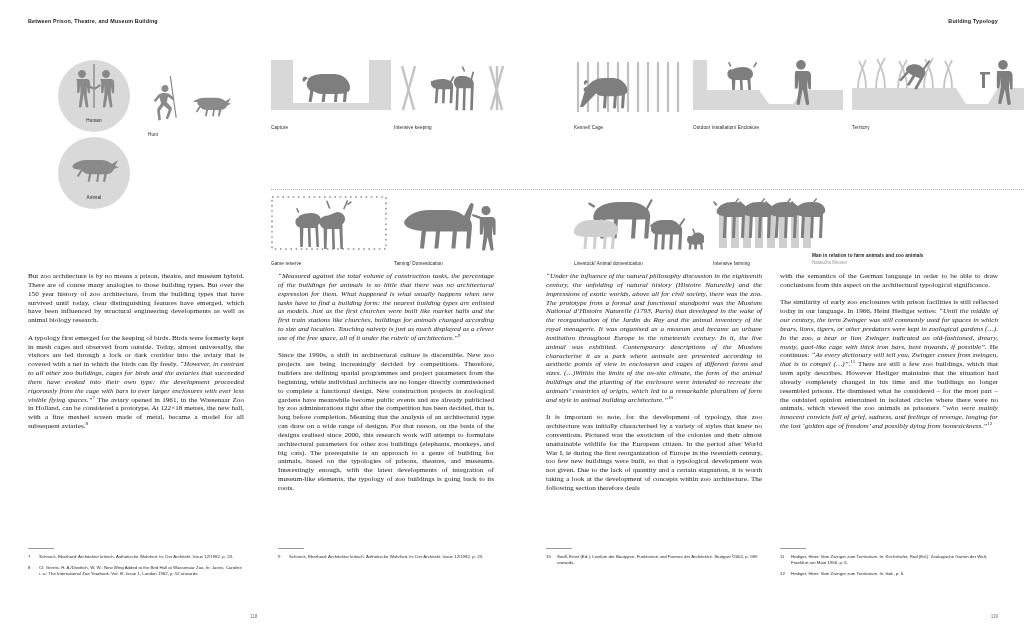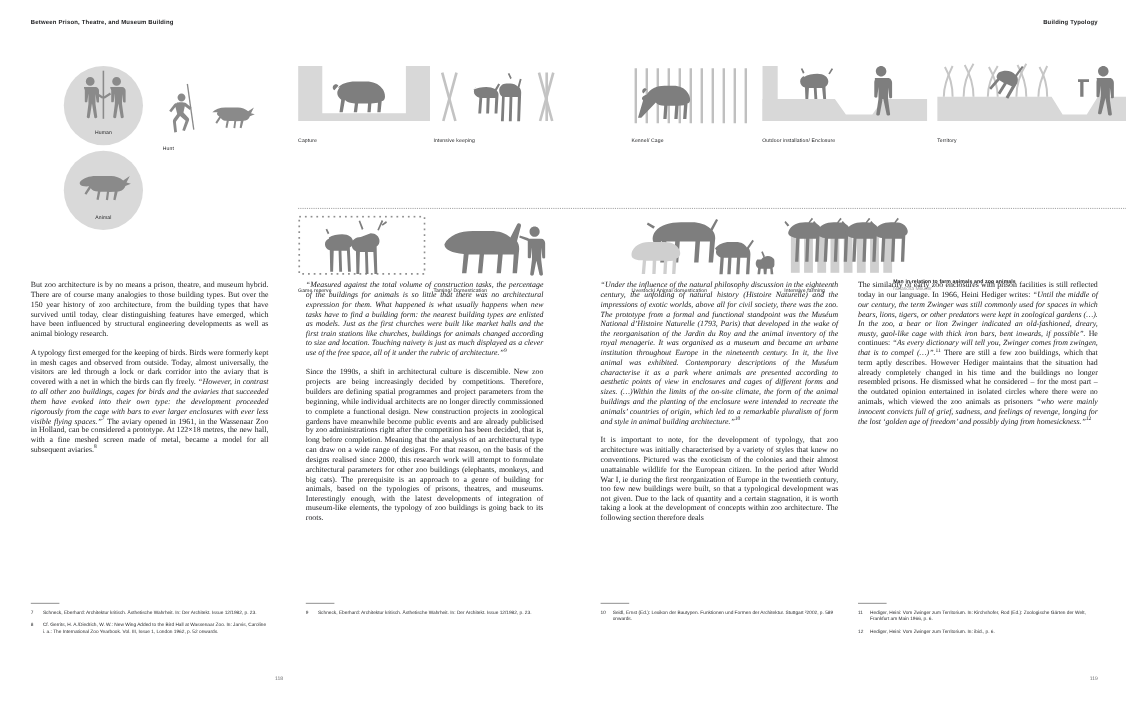--- a/index.html
+++ b/index.html
@@ -46,21 +46,21 @@
   .sil{fill:#8a8a8a;}
   .sil-d{fill:#7e7e7e;}
   .slab{fill:#d8d8d8;}
   .pale{fill:#cfcfcf;}
 
   .cell{position:absolute;}
   .cell .cap{position:static;display:block;margin-top:5px;}
   .cellbox{position:relative;}
 
   
-  .cols{position:absolute;left:28px;top:255px;width:968px;height:282px;}
+  .cols{position:absolute;left:28px;top:272px;width:968px;height:282px;}
   .col{
     position:absolute;top:0;width:216px;height:282px;
     font-size:7.15px;line-height:8.85px;text-align:justify;
     hyphens:auto;-webkit-hyphens:auto;
   }
   .col.c1{left:0;}
   .col.c2{left:250px;}
   .col.c3{left:518px;}
   .col.c4{left:752px;width:218px;}
   .col p{margin:0 0 8.6px 0;}
@@ -295,20 +295,21 @@
       <p><span class="q">“Measured against the total volume of construction tasks, the percentage of the buildings for animals is so little that there was no architectural expression for them. What happened is what usually happens when new tasks have to find a building form: the nearest building types are enlisted as models. Just as the first churches were built like market halls and the first train stations like churches, buildings for animals changed according to size and location. Touching naivety is just as much displayed as a clever use of the free space, all of it under the rubric of architecture.”</span><sup>9</sup></p>
       <p>Since the 1990s, a shift in architectural culture is discernible. New zoo projects are being increasingly decided by competitions. Therefore, builders are defining spatial programmes and project parameters from the beginning, while individual architects are no longer directly commissioned to complete a functional design. New construction projects in zoological gardens have meanwhile become public events and are already publicised by zoo administrations right after the competition has been decided, that is, long before completion. Meaning that the analysis of an architectural type can draw on a wide range of designs. For that reason, on the basis of the designs realised since 2000, this research work will attempt to formulate architectural parameters for other zoo buildings (elephants, monkeys, and big cats). The prerequisite is an approach to a genre of building for animals, based on the typologies of prisons, theatres, and museums. Interestingly enough, with the latest developments of integration of museum-like elements, the typology of zoo buildings is going back to its roots.</p>
     </div>
 
     <div class="col c3">
       <p><span class="q">“Under the influence of the natural philosophy discussion in the eighteenth century, the unfolding of natural history (Histoire Naturelle) and the impressions of exotic worlds, above all for civil society, there was the zoo. The prototype from a formal and functional standpoint was the Muséum National d’Histoire Naturelle (1793, Paris) that developed in the wake of the reorganisation of the Jardin du Roy and the animal inventory of the royal menagerie. It was organised as a museum and became an urbane institution throughout Europe in the nineteenth century. In it, the live animal was exhibited. Contemporary descriptions of the Muséum characterise it as a park where animals are presented according to aesthetic points of view in enclosures and cages of different forms and sizes. (…)Within the limits of the on-site climate, the form of the animal buildings and the planting of the enclosure were intended to recreate the animals’ countries of origin, which led to a remarkable pluralism of form and style in animal building architecture.”</span><sup>10</sup></p>
       <p>It is important to note, for the development of typology, that zoo architecture was initially characterised by a variety of styles that knew no conventions. Pictured was the exoticism of the colonies and their almost unattainable wildlife for the European citizen. In the period after World War I, ie during the first reorganization of Europe in the twentieth century, too few new buildings were built, so that a typological development was not given. Due to the lack of quantity and a certain stagnation, it is worth taking a look at the development of concepts within zoo architecture. The following section therefore deals</p>
     </div>
 
     <div class="col c4">
+      <p>with the semantics of the German language in order to be able to draw conclusions from this aspect on the architectural typological significance.</p>
       <p><span>The similarity of early zoo enclosures with prison facilities is still reflected today in our language. In 1966, Heini Hediger writes: </span><span class="q">“Until the middle of our century, the term Zwinger was still commonly used for spaces in which bears, lions, tigers, or other predators were kept in zoological gardens (…). In the zoo, a bear or lion Zwinger indicated an old-fashioned, dreary, musty, gaol-like cage with thick iron bars, bent inwards, if possible”.</span><span> He continues: </span><span class="q">“As every dictionary will tell you, Zwinger comes from zwingen, that is to compel (…)”.</span><sup>11</sup><span> There are still a few zoo buildings, which that term aptly describes. However Hediger maintains that the situation had already completely changed in his time and the buildings no longer resembled prisons. He dismissed what he considered – for the most part – the outdated opinion entertained in isolated circles where there were no animals, which viewed the zoo animals as prisoners </span><span class="q">“who were mainly innocent convicts full of grief, sadness, and feelings of revenge, longing for the lost ‘golden age of freedom’ and possibly dying from homesickness.”</span><sup>12</sup></p>
     </div>
   </div>
 
   <div class="notes">
     <div class="ncol n1">
       <div class="nrule"></div>
       <div class="note">
           <span class="num">7</span>
           <span class="txt">Schneck, Eberhard: Architektur kritisch. Ästhetische Wahrheit. In: Der Architekt. Issue 12/1982, p. 23.</span>

